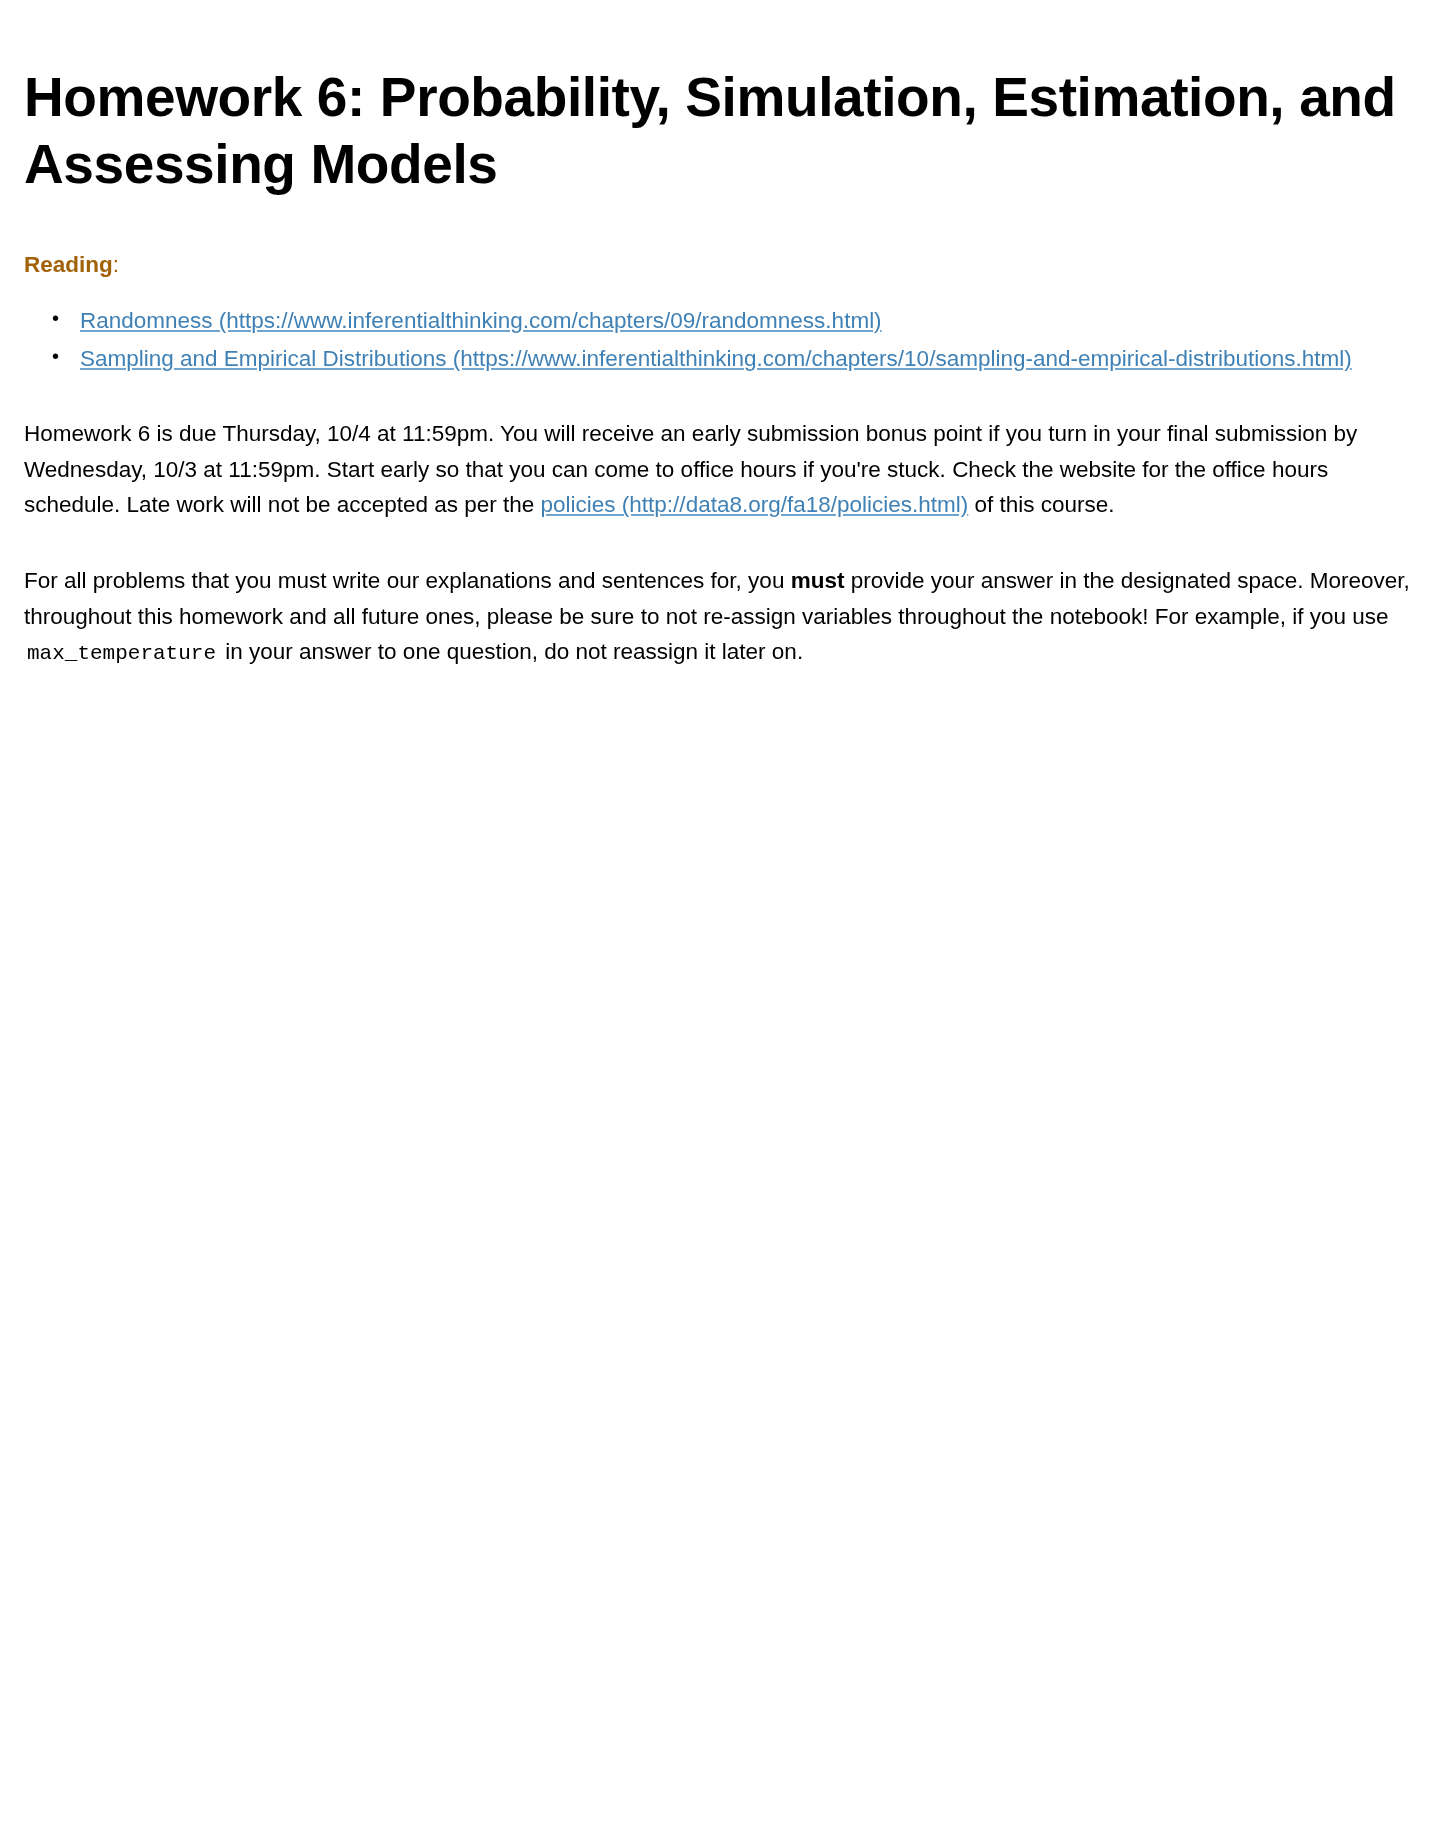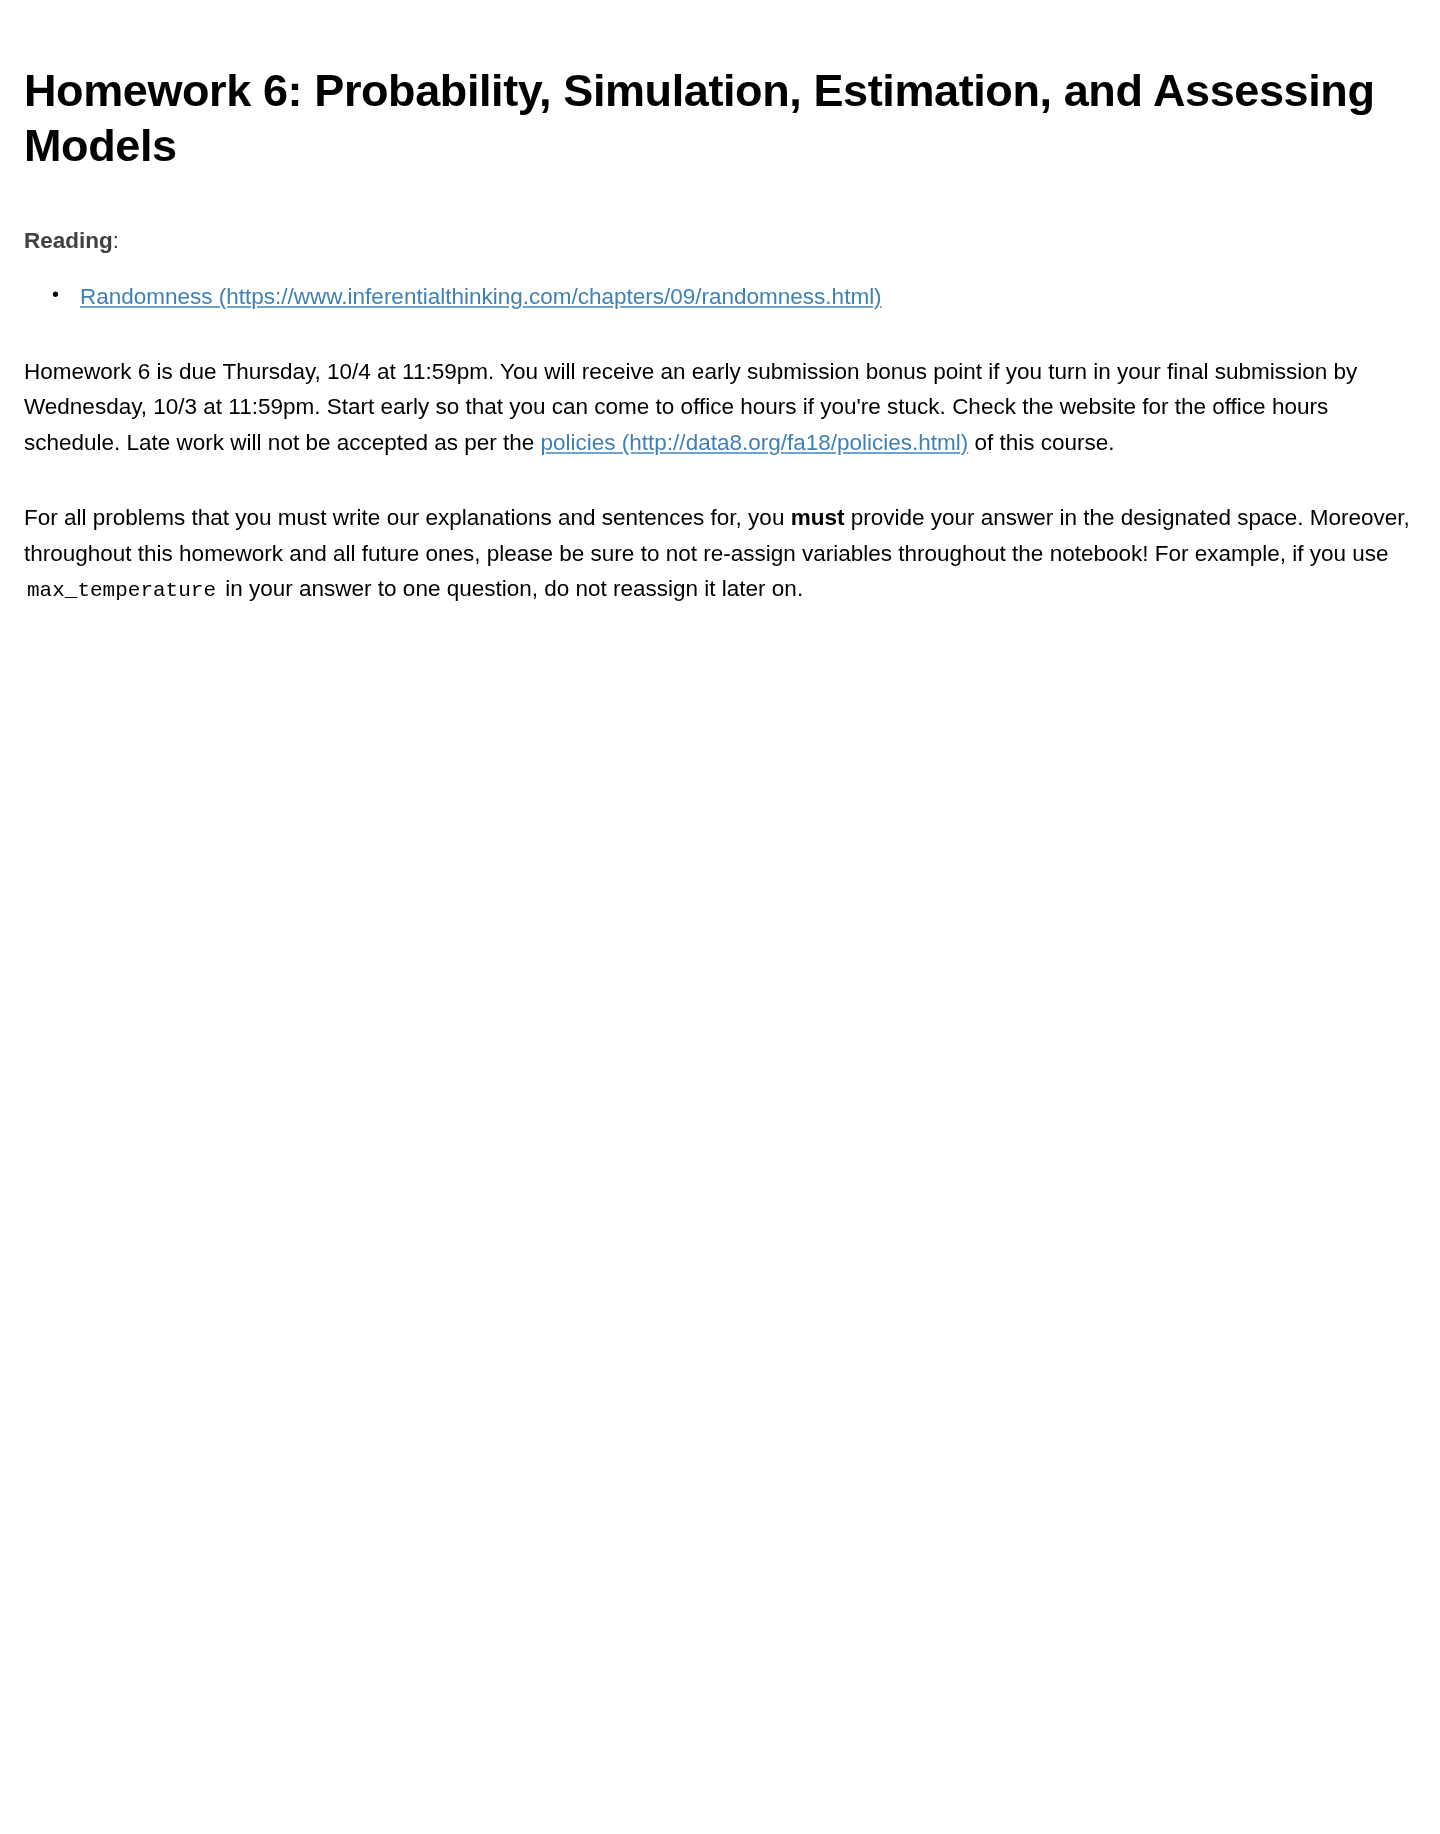--- a/index.html
+++ b/index.html
@@ -18,33 +18,33 @@
   .page {
     box-sizing: border-box;
     padding: 64px 30px 0 24px;
     width: 1440px;
   }
   .content {
     max-width: 1396px;
   }
 
   h1.doc-title {
-    font-size: 45px;
+    font-size: 55px;
     line-height: 1.22;
     font-weight: bold;
     letter-spacing: -0.4px;
     margin: 0 0 0 0;
     color: #000;
   }
 
   .reading-label {
     font-size: 22.5px;
     line-height: 1.5;
     margin: 50px 0 0 0;
-    color: #404040;
+    color: #a16207;
   }
   .reading-label b { font-weight: bold; }
 
   ul.reading-list {
     margin: 22px 0 5px 0;
     padding-left: 56px;
     list-style: none;
   }
   ul.reading-list li {
     position: relative;
@@ -100,20 +100,23 @@
   <div class="content">
 
     <h1 class="doc-title">Homework 6: Probability, Simulation, Estimation, and Assessing Models</h1>
 
     <p class="reading-label"><b>Reading</b><span>:</span></p>
 
     <ul class="reading-list">
       <li>
         <a class="link" href="#">Randomness (https://www.inferentialthinking.com/chapters/09/randomness.html)</a>
       </li>
+      <li>
+        <a class="link" href="#">Sampling and Empirical Distributions (https://www.inferentialthinking.com/chapters/10/sampling-and-empirical-distributions.html)</a>
+      </li>
     </ul>
 
 
     <p class="para"><span>Homework 6 is due Thursday, 10/4 at 11:59pm. You will receive an early submission bonus point if you turn in your final submission by Wednesday, 10/3 at 11:59pm. Start early so that you can come to office hours if you're stuck. Check the website for the office hours schedule. Late work will not be accepted as per the </span><a class="link" href="#">policies (http://data8.org/fa18/policies.html)</a><span> of this course.</span></p>
 
 
     <p class="para"><span>For all problems that you must write our explanations and sentences for, you </span><strong class="bold">must</strong><span> provide your answer in the designated space. Moreover, throughout this homework and all future ones, please be sure to not re-assign variables throughout the notebook! For example, if you use </span><code class="mono">max_temperature</code><span> in your answer to one question, do not reassign it later on.</span></p>
 
     <div class="spacer-bottom"></div>
   </div>

